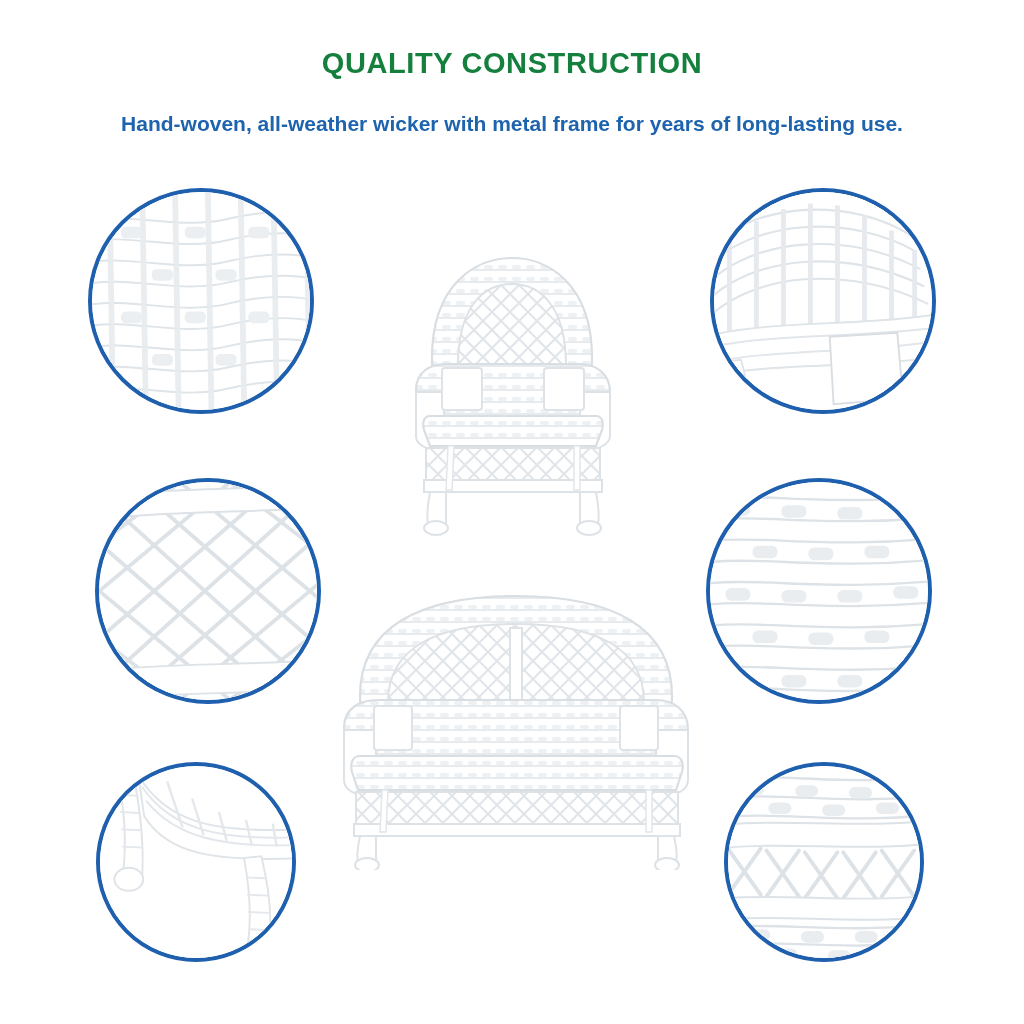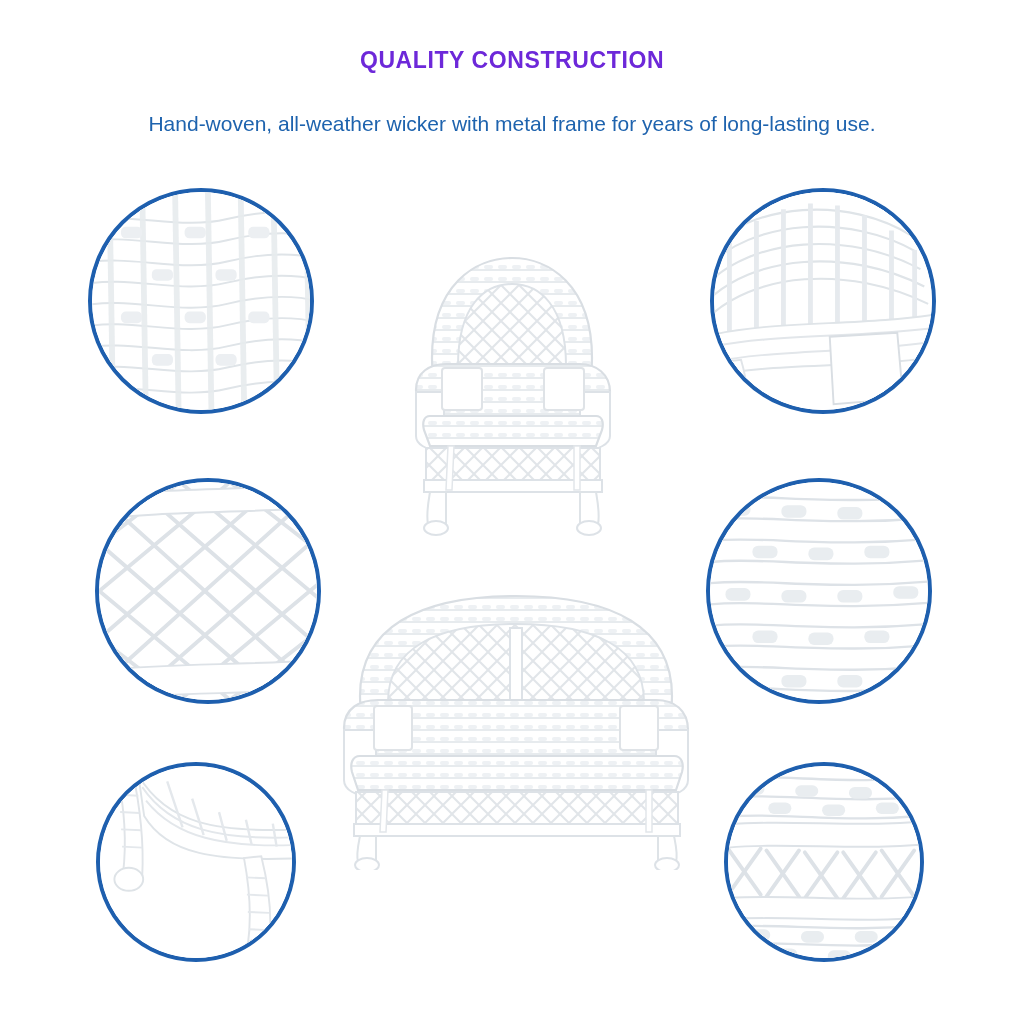--- a/index.html
+++ b/index.html
@@ -17,33 +17,33 @@
     height: 1024px;
     background: #ffffff;
     overflow: hidden;
   }
   .headline {
     position: absolute;
     top: 47px;
     left: 0;
     width: 1024px;
     text-align: center;
-    font-size: 23px;
+    font-size: 29px;
     font-weight: bold;
     letter-spacing: 0.6px;
-    color: #6d28d9;
+    color: #15803d;
   }
   .subhead {
     position: absolute;
     top: 112px;
     left: 0;
     width: 1024px;
     text-align: center;
     font-size: 21px;
-    font-weight: normal;
+    font-weight: bold;
     color: #1e63ae;
     padding: 0 24px;
     box-sizing: border-box;
   }
 
   
   .callout {
     position: absolute;
     border-radius: 50%;
     border: 4px solid #1e5fae;

